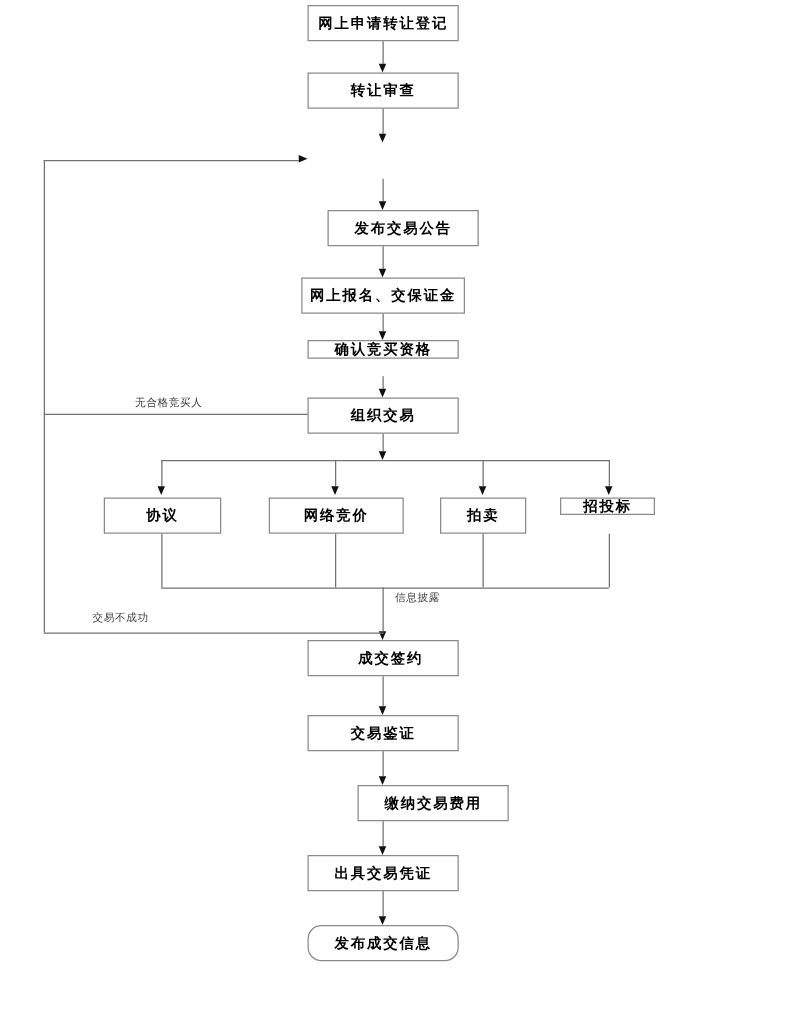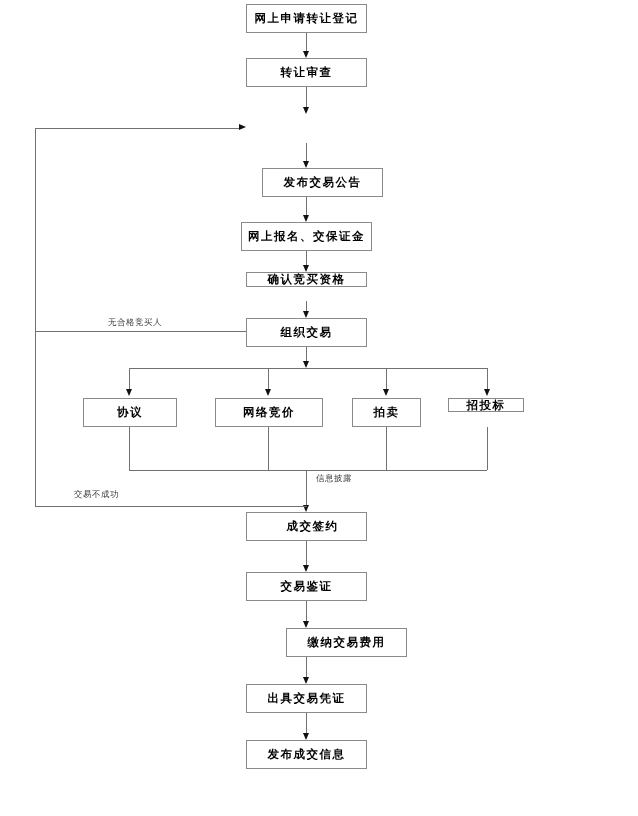--- a/index.html
+++ b/index.html
@@ -95,21 +95,21 @@
   <div class="node" style="left:448px; top:398px; width:76px; height:14px;">招投标</div>
 
   <div class="node" style="left:246px; top:512px; width:121px; height:29px;padding-left:12px;">成交签约</div>
 
   <div class="node" style="left:246px; top:572px; width:121px; height:29px;">交易鉴证</div>
 
   <div class="node" style="left:246px; top:628px; width:121px; height:29px;margin-left:40px;">缴纳交易费用</div>
 
   <div class="node" style="left:246px; top:684px; width:121px; height:29px;">出具交易凭证</div>
 
-  <div class="node" style="left:246px; top:740px; width:121px; height:29px;">发布成交信息</div>
+  <div class="node" style="left:246px; top:740px; width:121px; height:29px;border-radius:11px;">发布成交信息</div>
 
   <div class="vline" style="left:306px; top:33px; height:18px;"></div>
   <div class="arrow-down" style="left:303px; top:51px;"></div>
 
   <div class="vline" style="left:306px; top:87px; height:20px;"></div>
   <div class="arrow-down" style="left:303px; top:107px;"></div>
 
   <div class="vline" style="left:306px; top:143px; height:18px;"></div>
   <div class="arrow-down" style="left:303px; top:161px;"></div>
 

